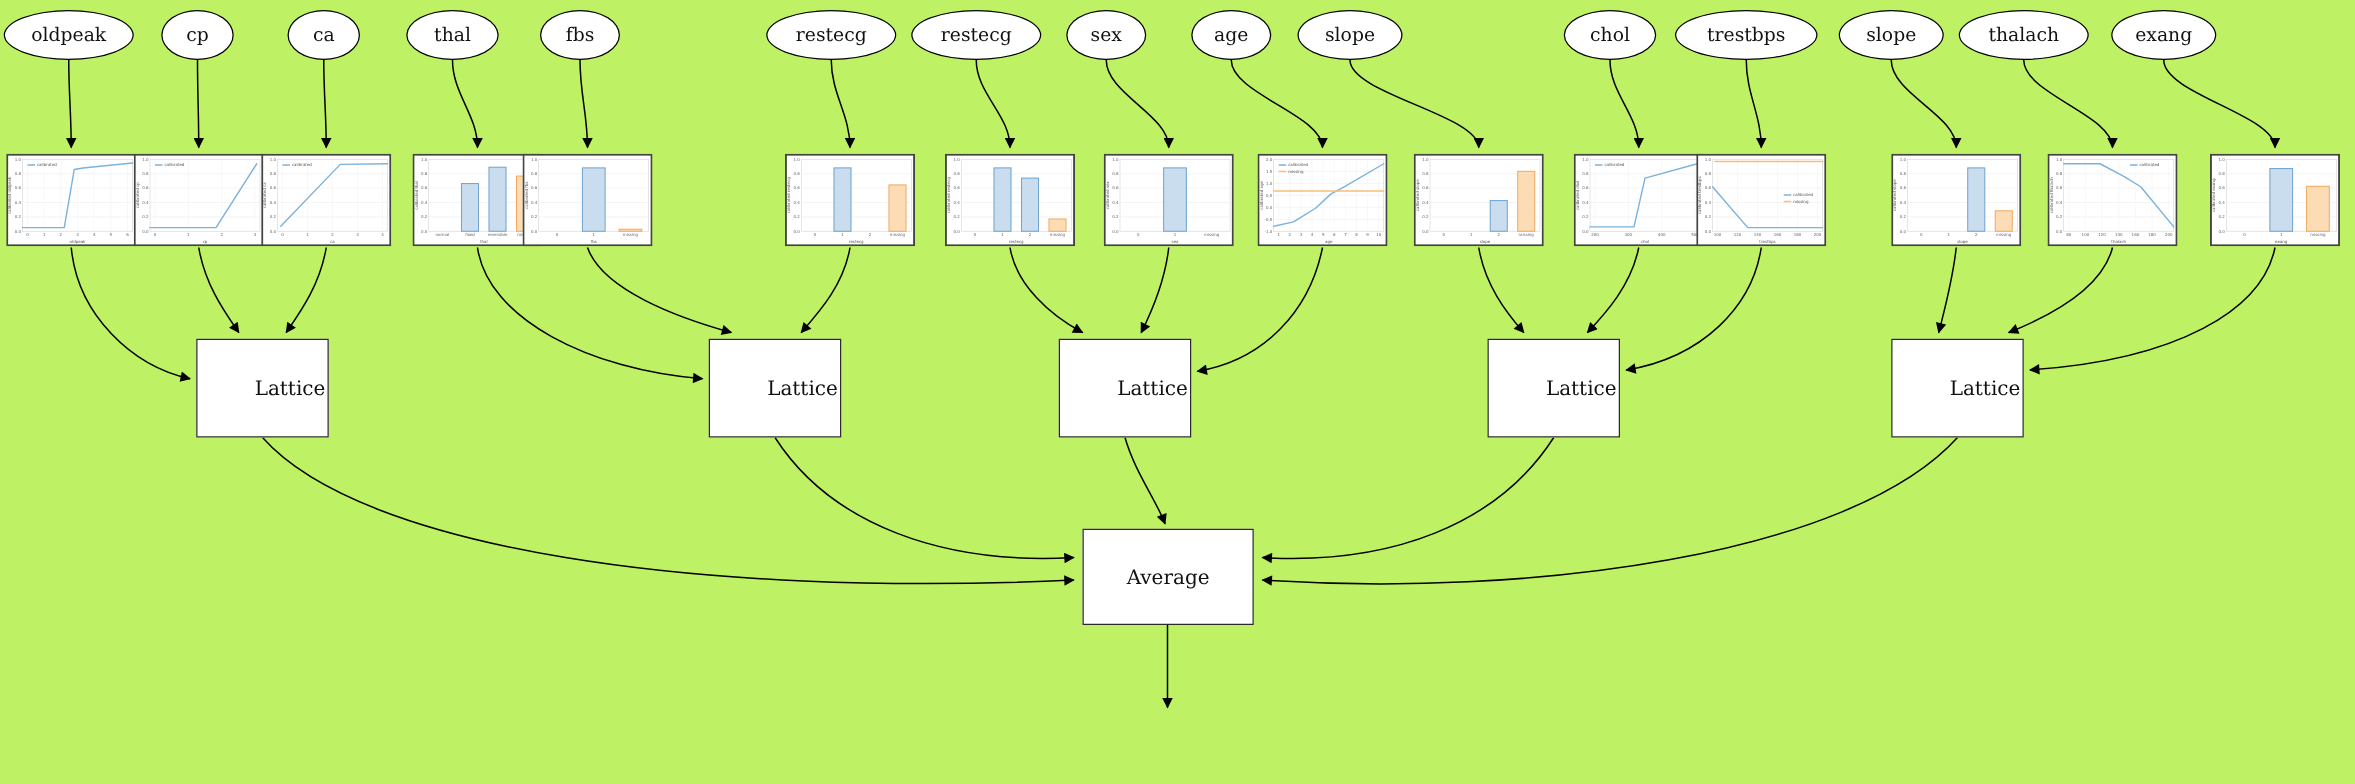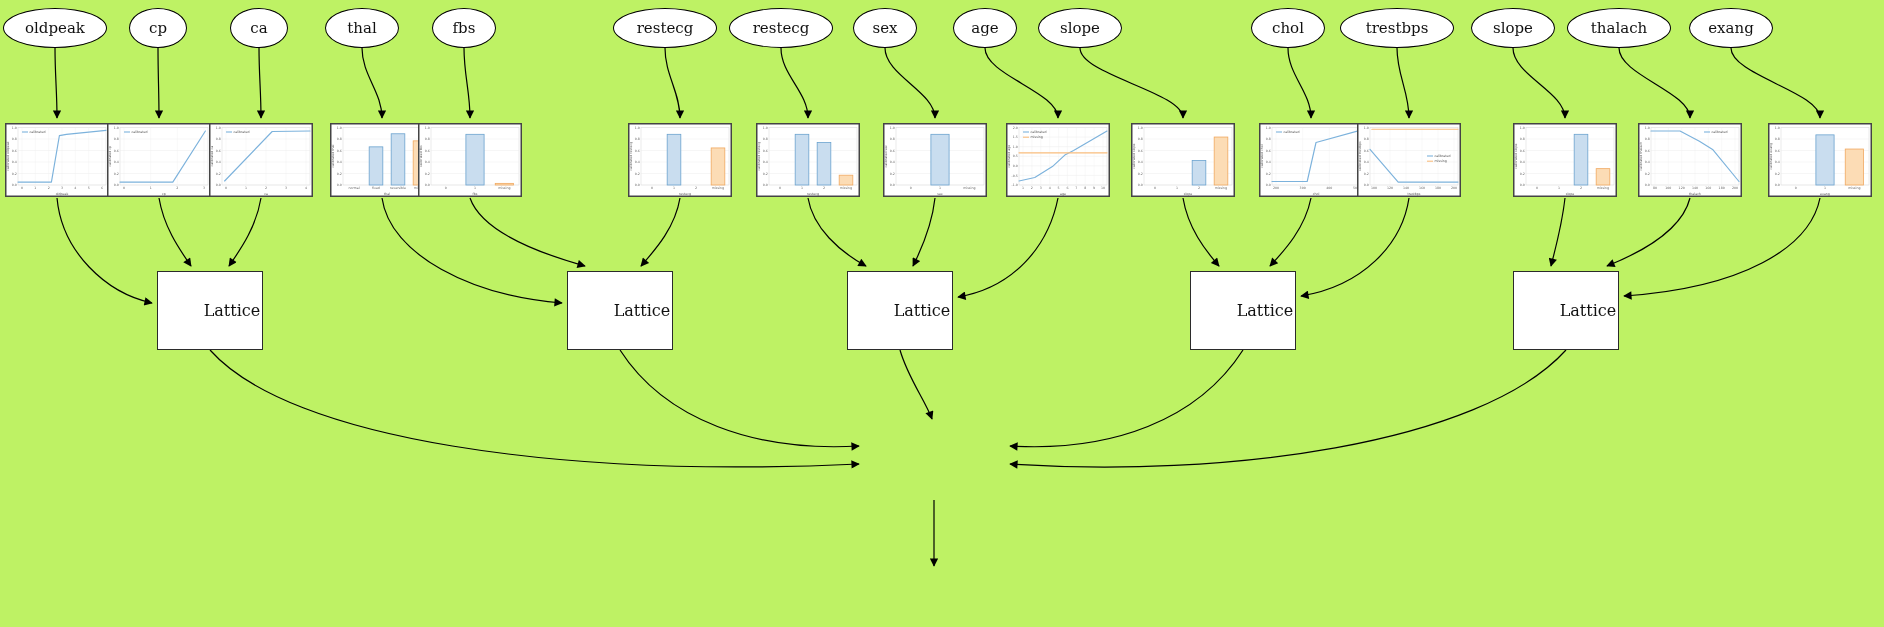--- a/index.html
+++ b/index.html
@@ -559,14 +559,17 @@
         <span>Lattice</span>
       </div>
       <div class="node latticebox" style="left:1190px;top:271px;width:106px;height:79px;">
         <span>Lattice</span>
       </div>
       <div class="node latticebox" style="left:1513px;top:271px;width:106px;height:79px;">
         <span>Lattice</span>
       </div>
     </div>
 
+  <div class="node avgbox" style="left:866px;top:423px;width:137px;height:77px;">
+    <span>Average</span>
+  </div>
 
 </div>
 
 </body></html>

